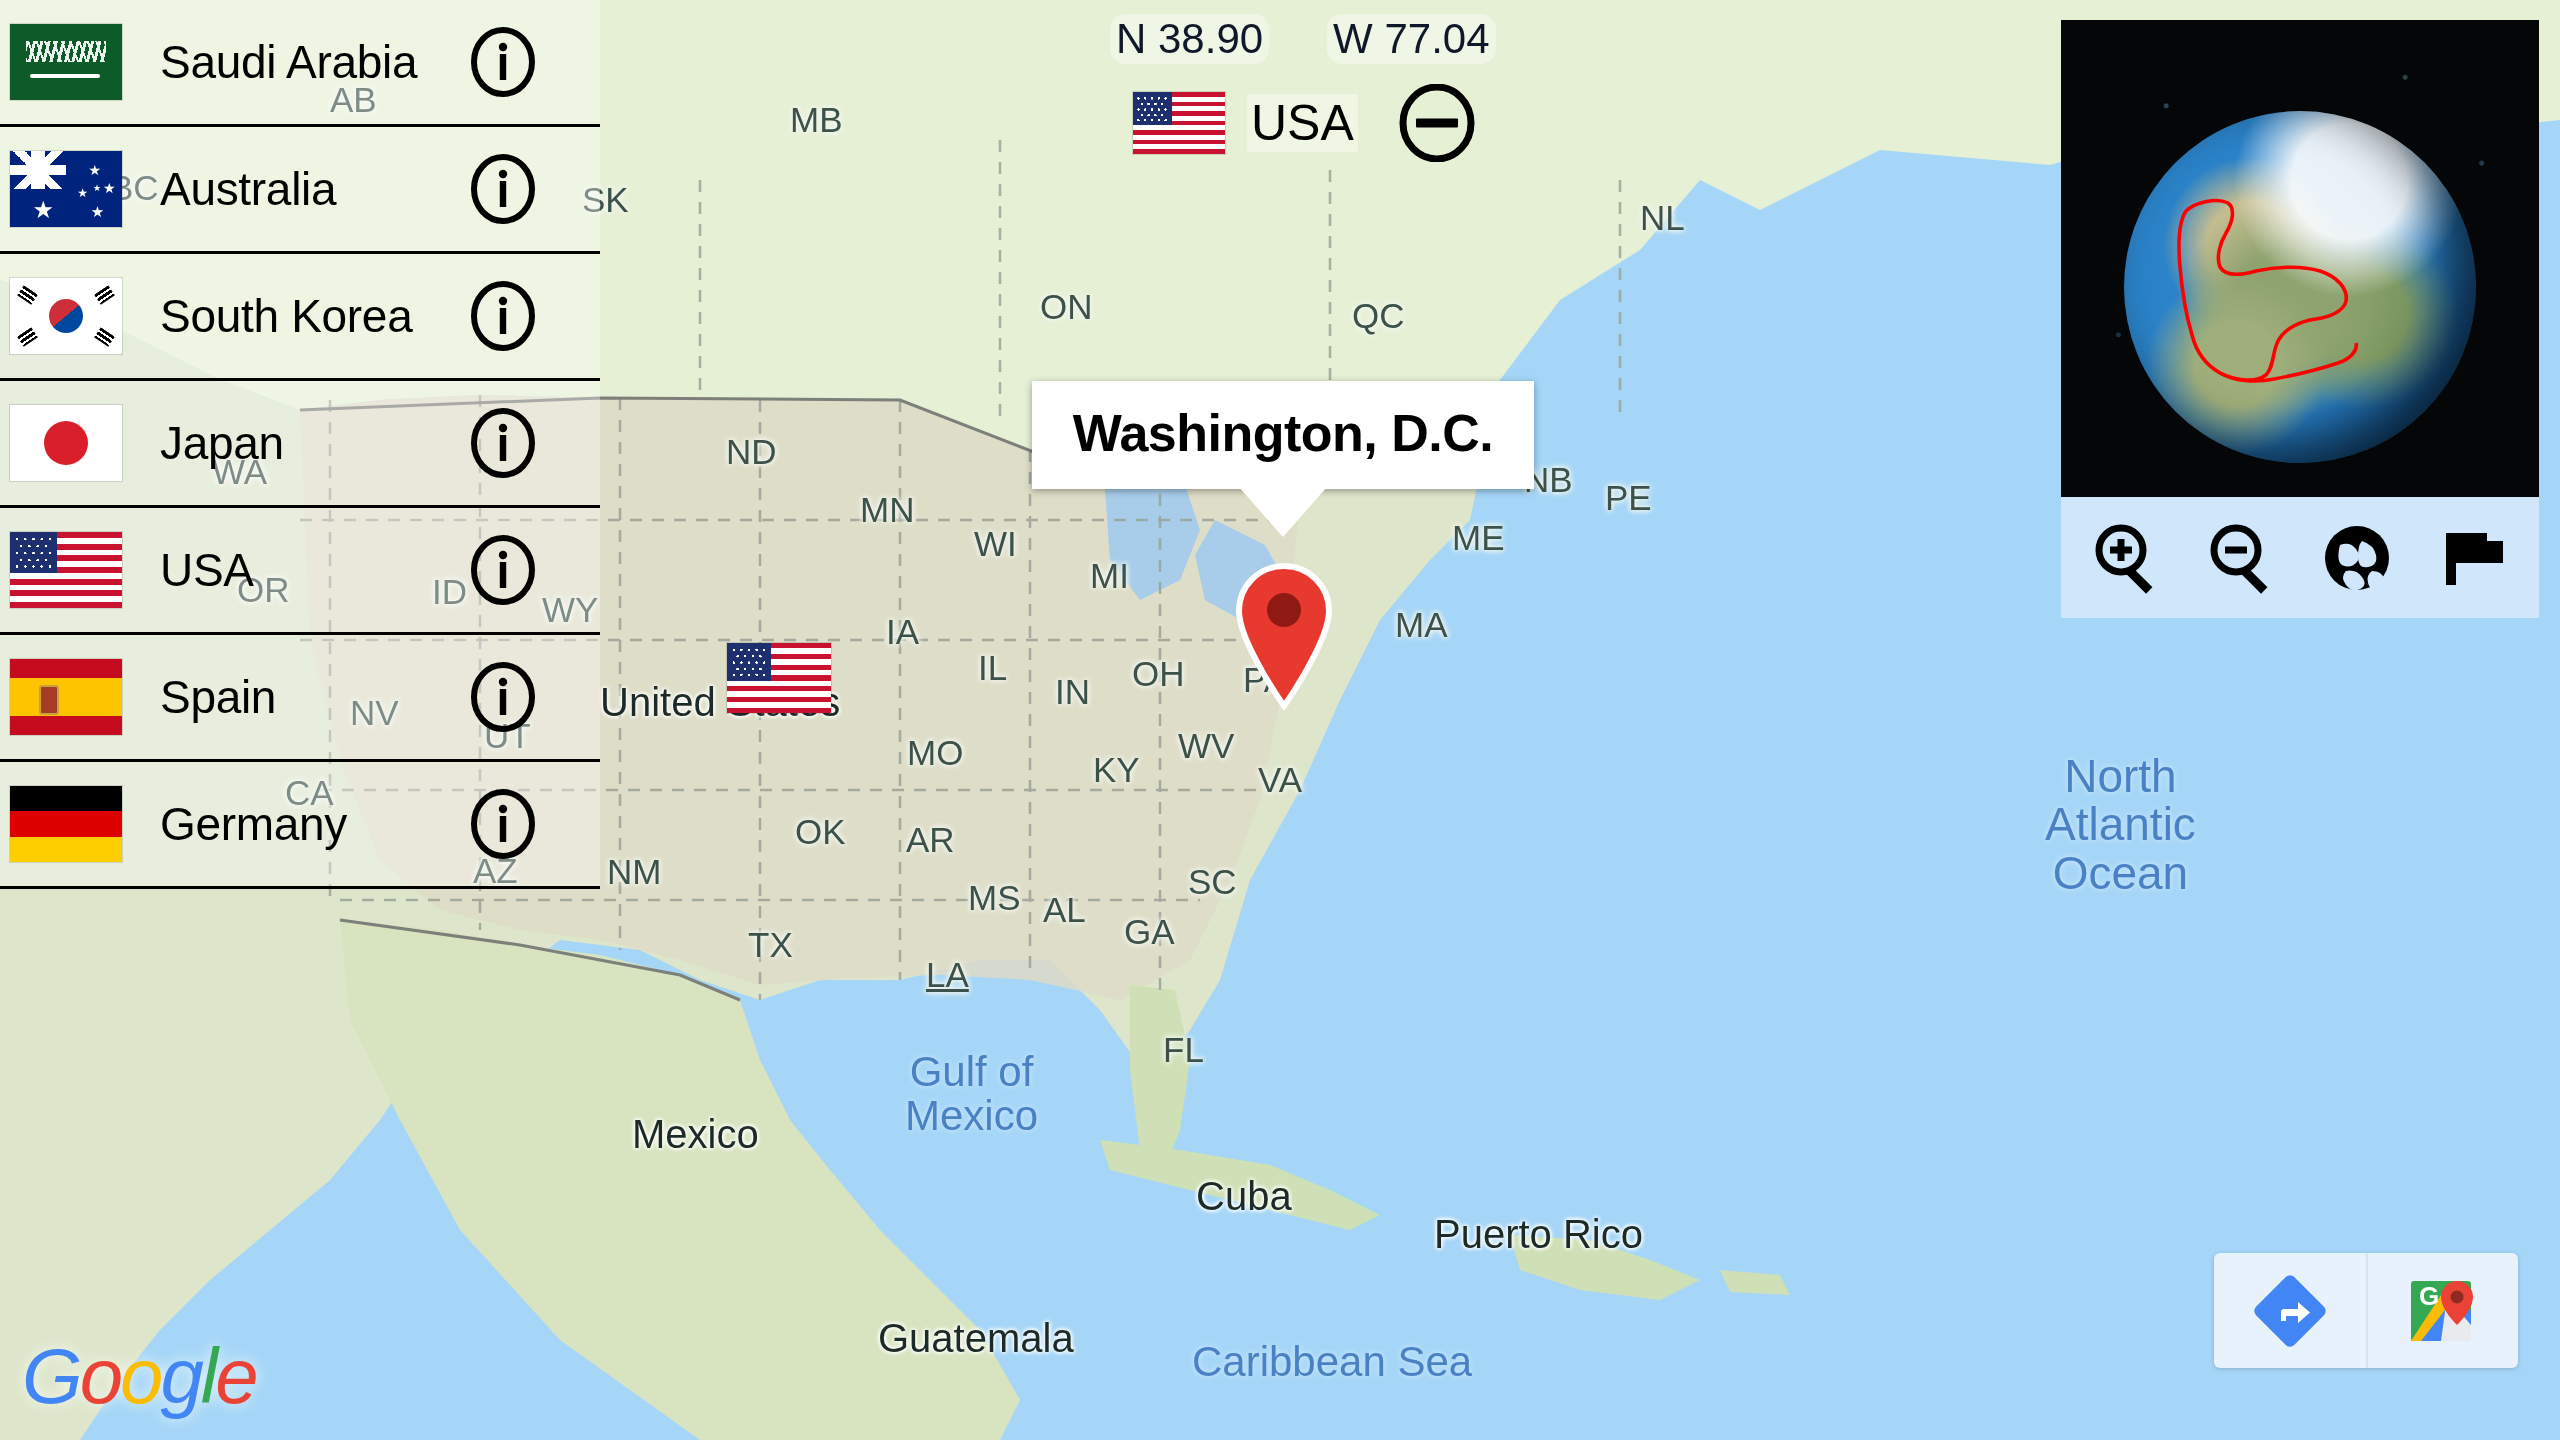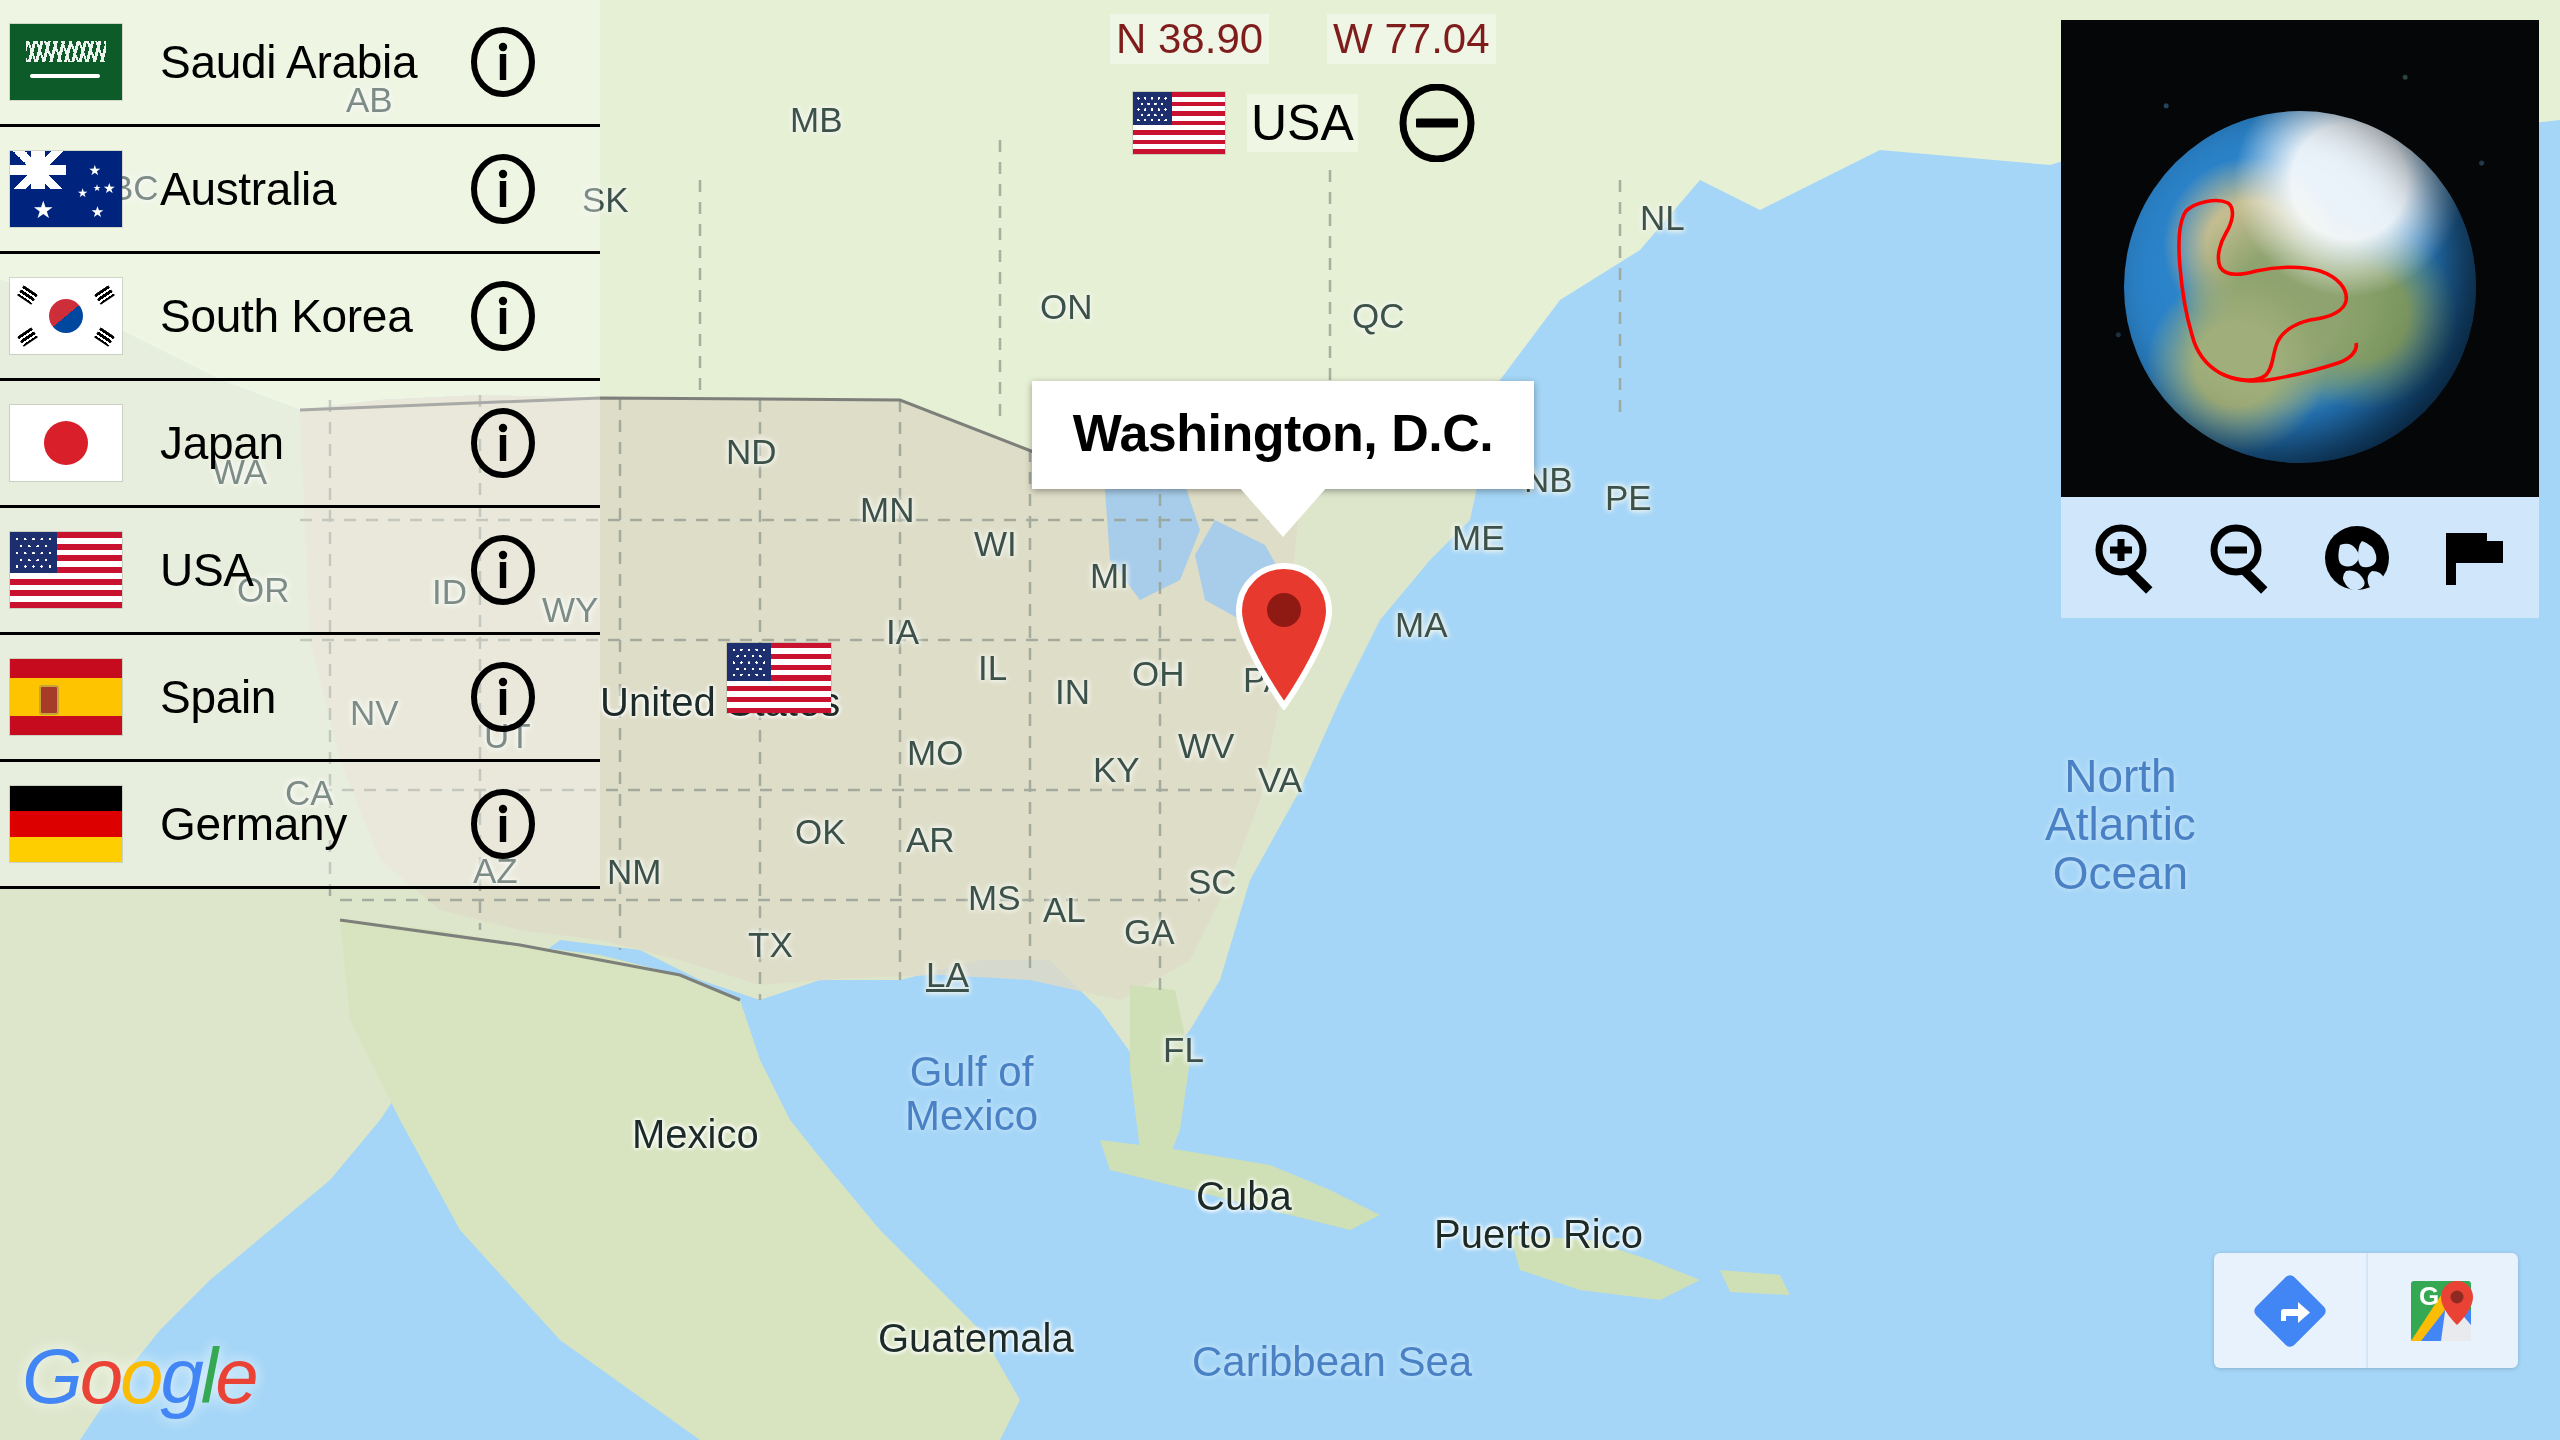--- a/index.html
+++ b/index.html
@@ -152,22 +152,22 @@
   .fl-de {
     background:linear-gradient(to bottom,#000 0 33.3%,#dd0000 33.3% 66.6%,#ffce00 66.6% 100%);
   }
 
   
   #coord-bar {
     position:absolute; top:14px; left:1110px; z-index:50;
     display:flex; gap:58px; align-items:center;
   }
   .coord-chip {
-    font-size:42px; color:#7f1d1d;
-    background:rgba(255,255,255,.42); padding:1px 6px;
+    font-size:42px; color:#0f172a;
+    background:rgba(255,255,255,.42); padding:1px 6px;border-radius:15px;
   }
   #selected-country {
     position:absolute; top:84px; left:1133px; z-index:50;
     display:flex; align-items:center; gap:22px;
   }
   #selected-country .flag { width:92px; height:62px; flex:0 0 92px; }
   #selected-country .sc-name {
     font-size:50px; color:#000; background:rgba(255,255,255,.38); padding:0 4px;
   }
   .remove-btn { width:78px; height:78px; cursor:pointer; margin-left:18px; }
@@ -339,21 +339,21 @@
   <div class="place-label" style="left:632px;top:1112px;font-size:40px;">Mexico</div>
   <div class="place-label" style="left:878px;top:1316px;font-size:40px;">Guatemala</div>
   <div class="place-label" style="left:1196px;top:1174px;font-size:40px;">Cuba</div>
   <div class="place-label" style="left:1434px;top:1212px;font-size:40px;">Puerto Rico</div>
 
   <div class="flag fl-us" style="position:absolute;left:727px;top:643px;width:104px;height:70px;">
     <div class="canton"></div>
   </div>
 
   <div id="region-labels">
-      <div class="state-label" style="left: 346px; top: 80px;">AB</div>
+      <div class="state-label" style="left: 330px; top: 80px;">AB</div>
       <div class="state-label" style="left: 582px; top: 180px;">SK</div>
       <div class="state-label" style="left: 110px; top: 168px;">BC</div>
       <div class="state-label" style="left: 790px; top: 100px;">MB</div>
       <div class="state-label" style="left: 1040px; top: 287px;">ON</div>
       <div class="state-label" style="left: 1352px; top: 296px;">QC</div>
       <div class="state-label" style="left: 1640px; top: 198px;">NL</div>
       <div class="state-label" style="left: 1605px; top: 478px;">PE</div>
       <div class="state-label" style="left: 1524px; top: 460px;">NB</div>
       <div class="state-label" style="left: 1452px; top: 518px;">ME</div>
       <div class="state-label" style="left: 1395px; top: 605px;">MA</div>

